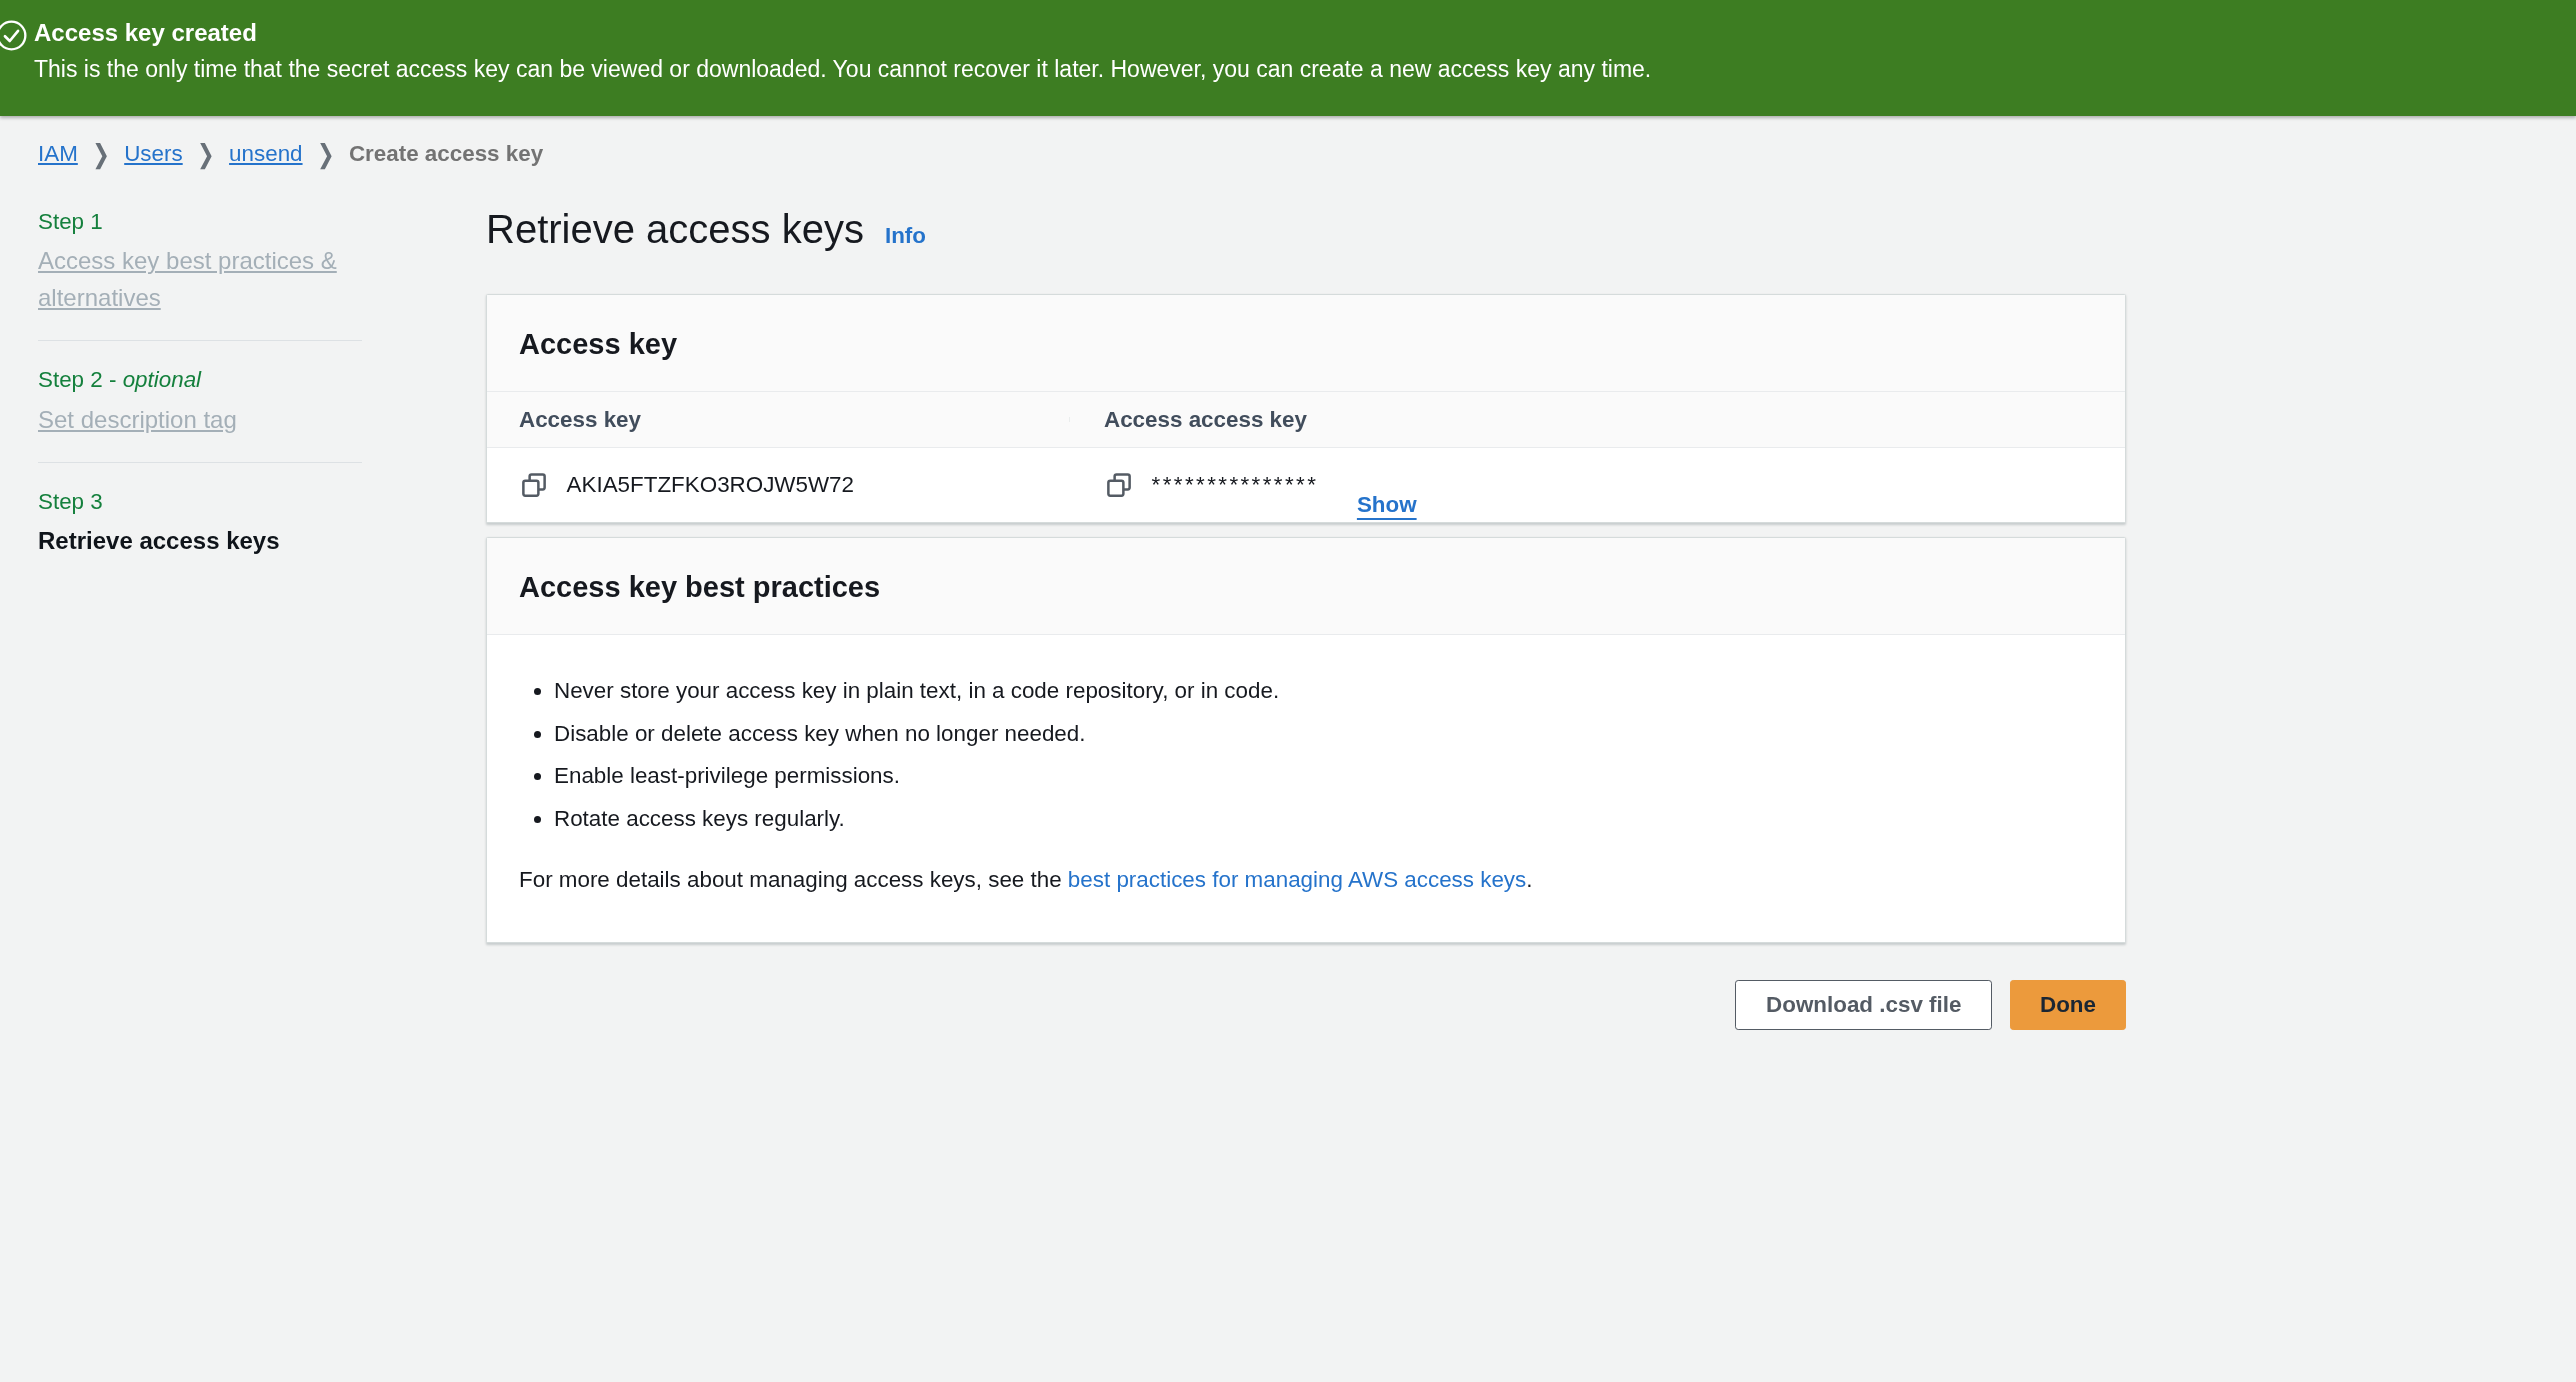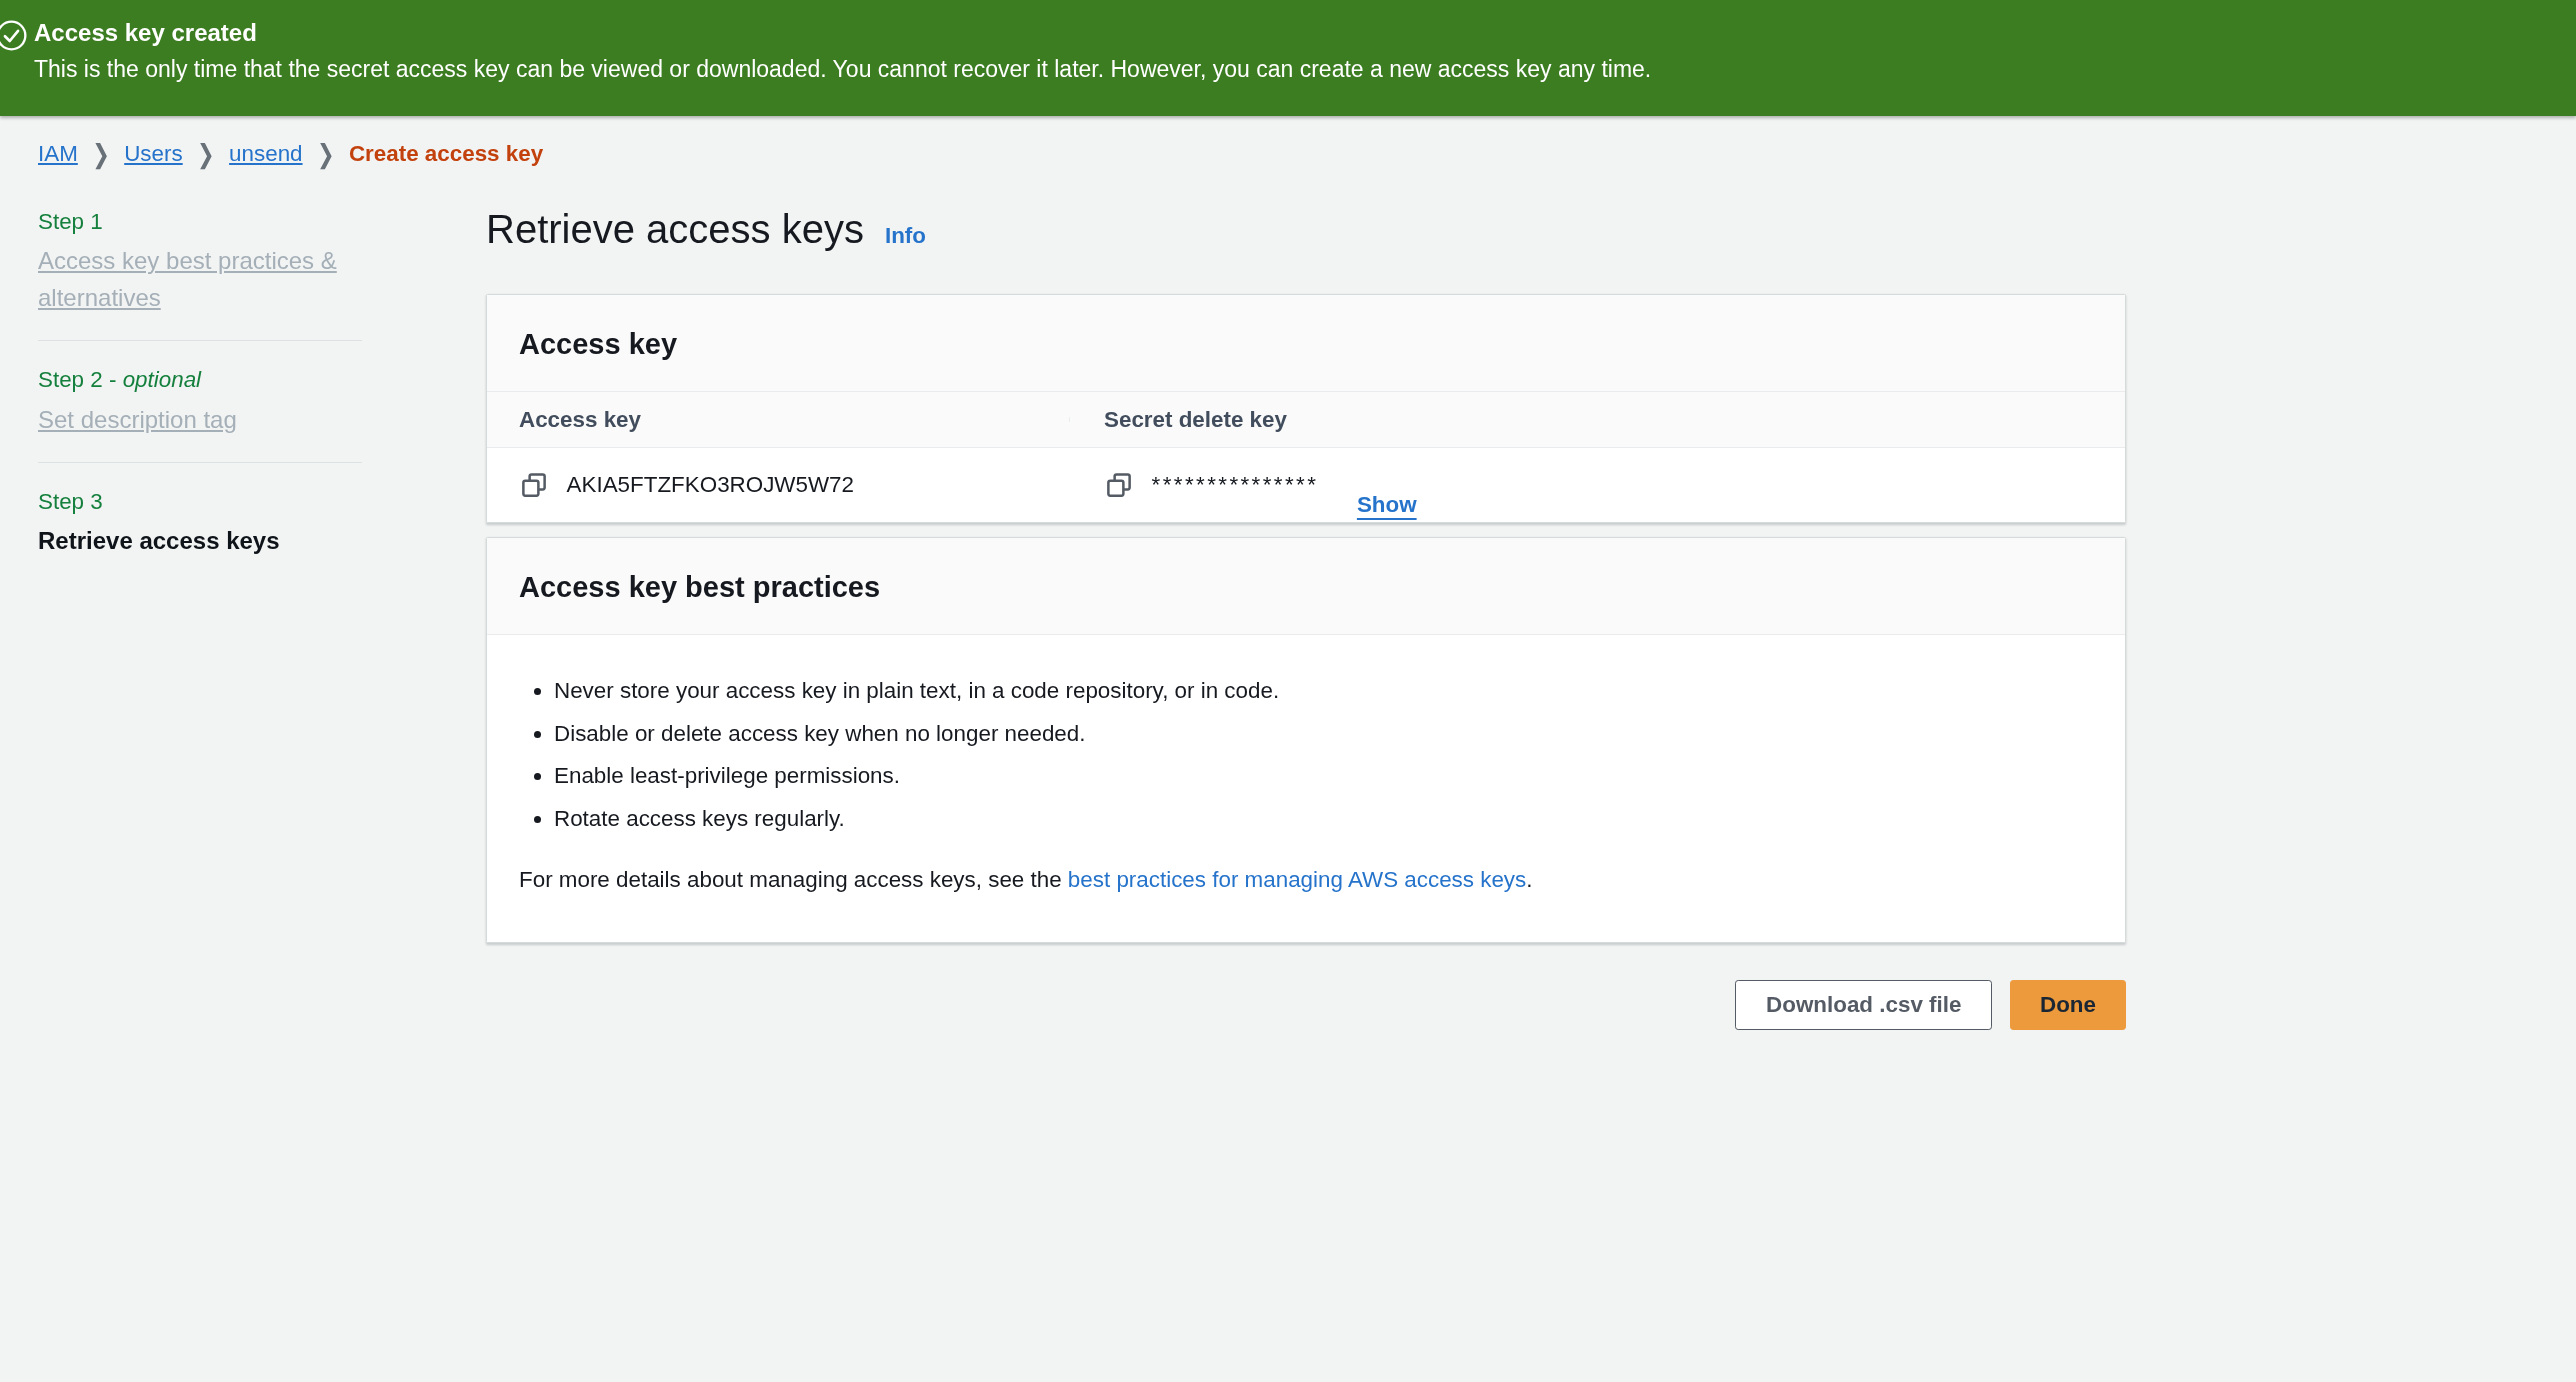--- a/index.html
+++ b/index.html
@@ -27,21 +27,21 @@
   .flash-msg { font-size: 23px; line-height: 35px; margin-top: 1.6px; }
 
   
   .breadcrumb {
     position: absolute; top: 141px; left: 38px;
     display: flex; align-items: center; gap: 14.4px;
     font-size: 22.4px;
   }
   .crumb-link { color: #2573cb; text-decoration: underline; cursor: pointer; }
   .crumb-sep { color: #687078; font-size: 21px; transform: scaleY(1.25); line-height: 22.4px; }
-  .crumb-current { color: #c2410c; font-weight: 700; }
+  .crumb-current { color: #737373; font-weight: 700; }
 
   
   .steps { position: absolute; top: 207px; left: 38px; width: 324px; }
   .step-label { font-size: 22.4px; color: #15803d; line-height: 29px; }
   .step-label .opt { font-style: italic; }
   .step-link {
     margin-top: 6.4px; font-size: 24px; line-height: 37px;
     color: #a4afb7; text-decoration: underline; cursor: pointer;
   }
   .step-current { margin-top: 8px; font-size: 24px; line-height: 34px; font-weight: 700; color: #0f141a; }
@@ -140,21 +140,21 @@
     <h1 class="page-title">Retrieve access keys</h1>
     <span class="info-link">Info</span>
   </div>
 
   <div class="card card-1">
     <div class="card-header">
       <div class="card-title">Access key</div>
     </div>
     <div class="tbl-head">
       <div class="col-1"><span class="th-label">Access key</span></div>
-      <div class="col-2"><span class="th-label">Secret delete key</span></div>
+      <div class="col-2"><span class="th-label">Access access key</span></div>
     </div>
     <div class="tbl-row">
       <div class="col-1">
         <div class="cell">
           <span class="copy-icon">
             <svg viewBox="0 0 24 24" fill="none" stroke="#545b64" stroke-width="2">
               <rect x="8.5" y="3.5" width="12" height="12" rx="1.5"></rect>
               <rect x="3.5" y="8.5" width="12" height="12" rx="1.5" fill="#ffffff"></rect>
             </svg>
           </span>

